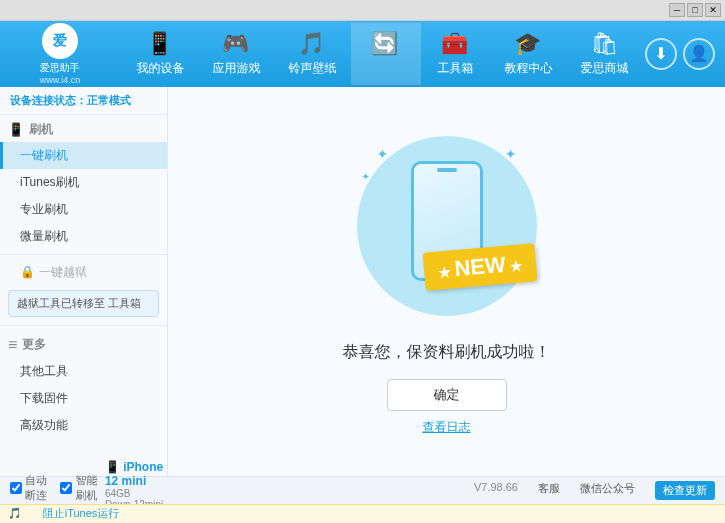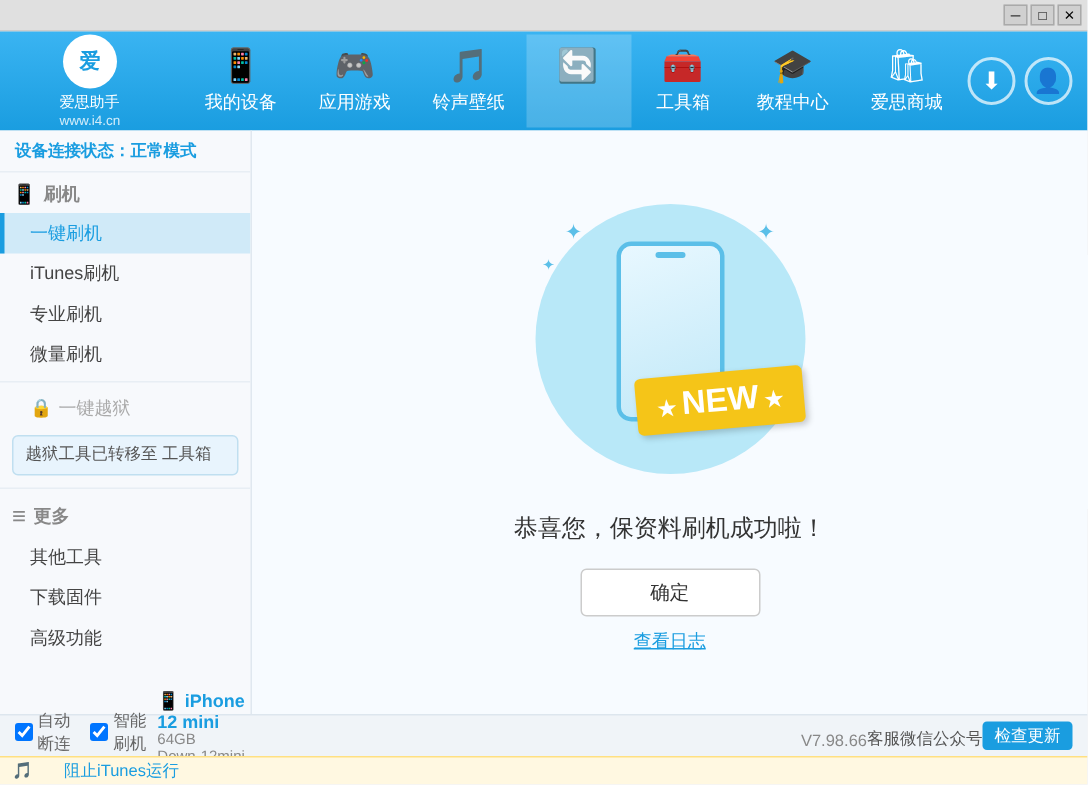--- a/index.html
+++ b/index.html
@@ -261,21 +261,21 @@
     .checkbox-item input { width: 12px; height: 12px; }
     .device-info-bottom {
       display: flex; flex-direction: column;
     }
     .device-name-bottom {
       font-size: 12px; color: #1a9de0; font-weight: bold;
     }
     .device-sub { font-size: 10px; color: #888; }
     .bottom-right {
       margin-left: auto;
-      display: flex; align-items: flex-end; 
+      display: flex; align-items: flex-start; gap: 20px;
     }
     .version-text { font-size: 11px; color: #888; }
     .bottom-link {
       font-size: 11px; color: #555; cursor: pointer;
     }
     .update-btn {
       background: #1a9de0;
       color: white;
       border: none;
       border-radius: 3px;

